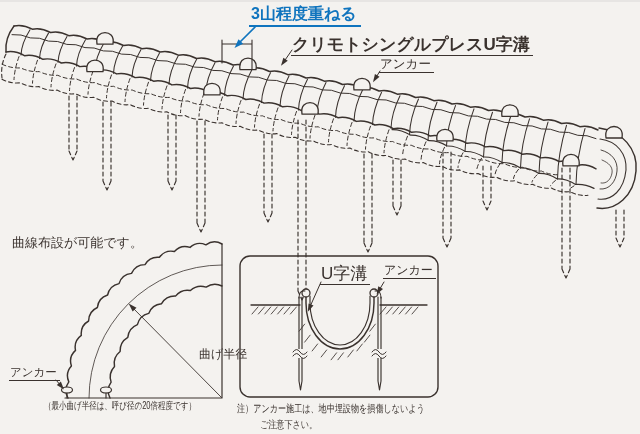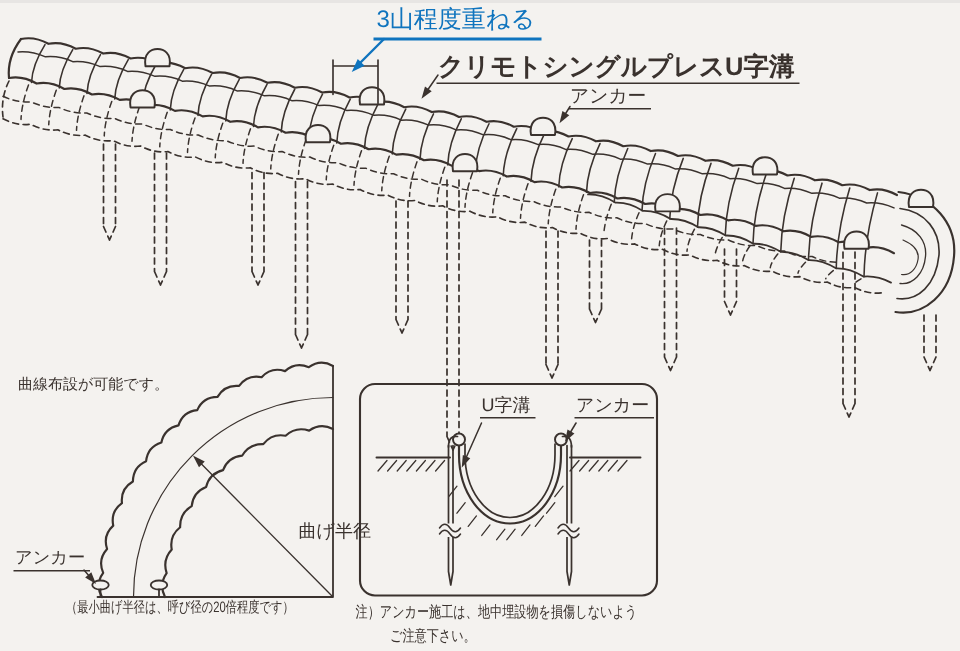--- a/index.html
+++ b/index.html
@@ -6,21 +6,21 @@
   .stage{
     position:relative;width:640px;height:434px;overflow:hidden;
     background:var(--bg,#f4f2ef);
     font-family:"Liberation Sans","DejaVu Sans",sans-serif;
     color:var(--ink,#3a322e);
   }
   .topstrip{position:absolute;left:0;top:0;width:640px;height:2px;background:#e7e5e3;}
   svg{position:absolute;left:0;top:0;}
   .lbl{position:absolute;white-space:nowrap;line-height:1.12;letter-spacing:0;}
   .u{border-bottom:1.2px solid var(--ink,#3a322e);padding:0 3px 1px 1px;}
-  .blue{color:var(--accent,#0f74be);font-weight:normal;font-size:16px;
+  .blue{color:var(--accent,#0f74be);font-weight:bold;font-size:16px;
         border-bottom:2px solid var(--accent,#0f74be);padding:0 4px 2px 2px;}
   .sq{transform:scaleX(.77);transform-origin:0 0;}
   .sq75{transform:scaleX(.75);transform-origin:0 0;}
 </style>
 </head>
 <body>
 
 <div class="stage" style="--bg: #f4f2ef; --ink: #3a322e; --accent: #0f74be;">
   <div class="topstrip"></div>
 
@@ -191,28 +191,28 @@
         <polygon points="376.6,294.6 378.31948320610974,286.3335994832148 382.9770570198289,289.0661818094691" fill="#3a322e"></polygon>
       </g>
   </svg>
 
   <div class="lbl blue" style="left:249px;top:5px;">3山程度重ねる</div>
 
   <div class="lbl u" style="left:291px;top:35px;font-size:17px;font-weight:bold;">クリモトシングルプレスU字溝</div>
 
   <div class="lbl u" style="left:379px;top:57px;font-size:12.5px;">アンカー</div>
 
-  <div class="lbl" style="left:12px;top:251px;font-size:10px;">曲線布設が可能です。</div>
+  <div class="lbl" style="left:12px;top:236px;font-size:13px;">曲線布設が可能です。</div>
 
   <div class="lbl" style="left:152px;top:348px;font-size:12px;margin-left:47px;">曲げ半径</div>
 
   <div class="lbl u" style="left:9px;top:366px;font-size:11.5px;">アンカー</div>
 
   <div class="lbl sq75" style="left:44px;top:400px;font-size:10px;">（最小曲げ半径は、呼び径の20倍程度です）</div>
 
-  <div class="lbl u" style="left:320px;top:264px;font-size:12px;">U字溝</div>
+  <div class="lbl u" style="left:320px;top:264px;font-size:17px;">U字溝</div>
 
   <div class="lbl u" style="left:383px;top:264px;font-size:12px;">アンカー</div>
 
   <div class="lbl sq" style="left:237px;top:403px;font-size:10.5px;">注）アンカー施工は、地中埋設物を損傷しないよう</div>
 
   <div class="lbl sq" style="left:260px;top:419px;font-size:10.5px;">ご注意下さい。</div>
 </div>
 
 </body></html>

